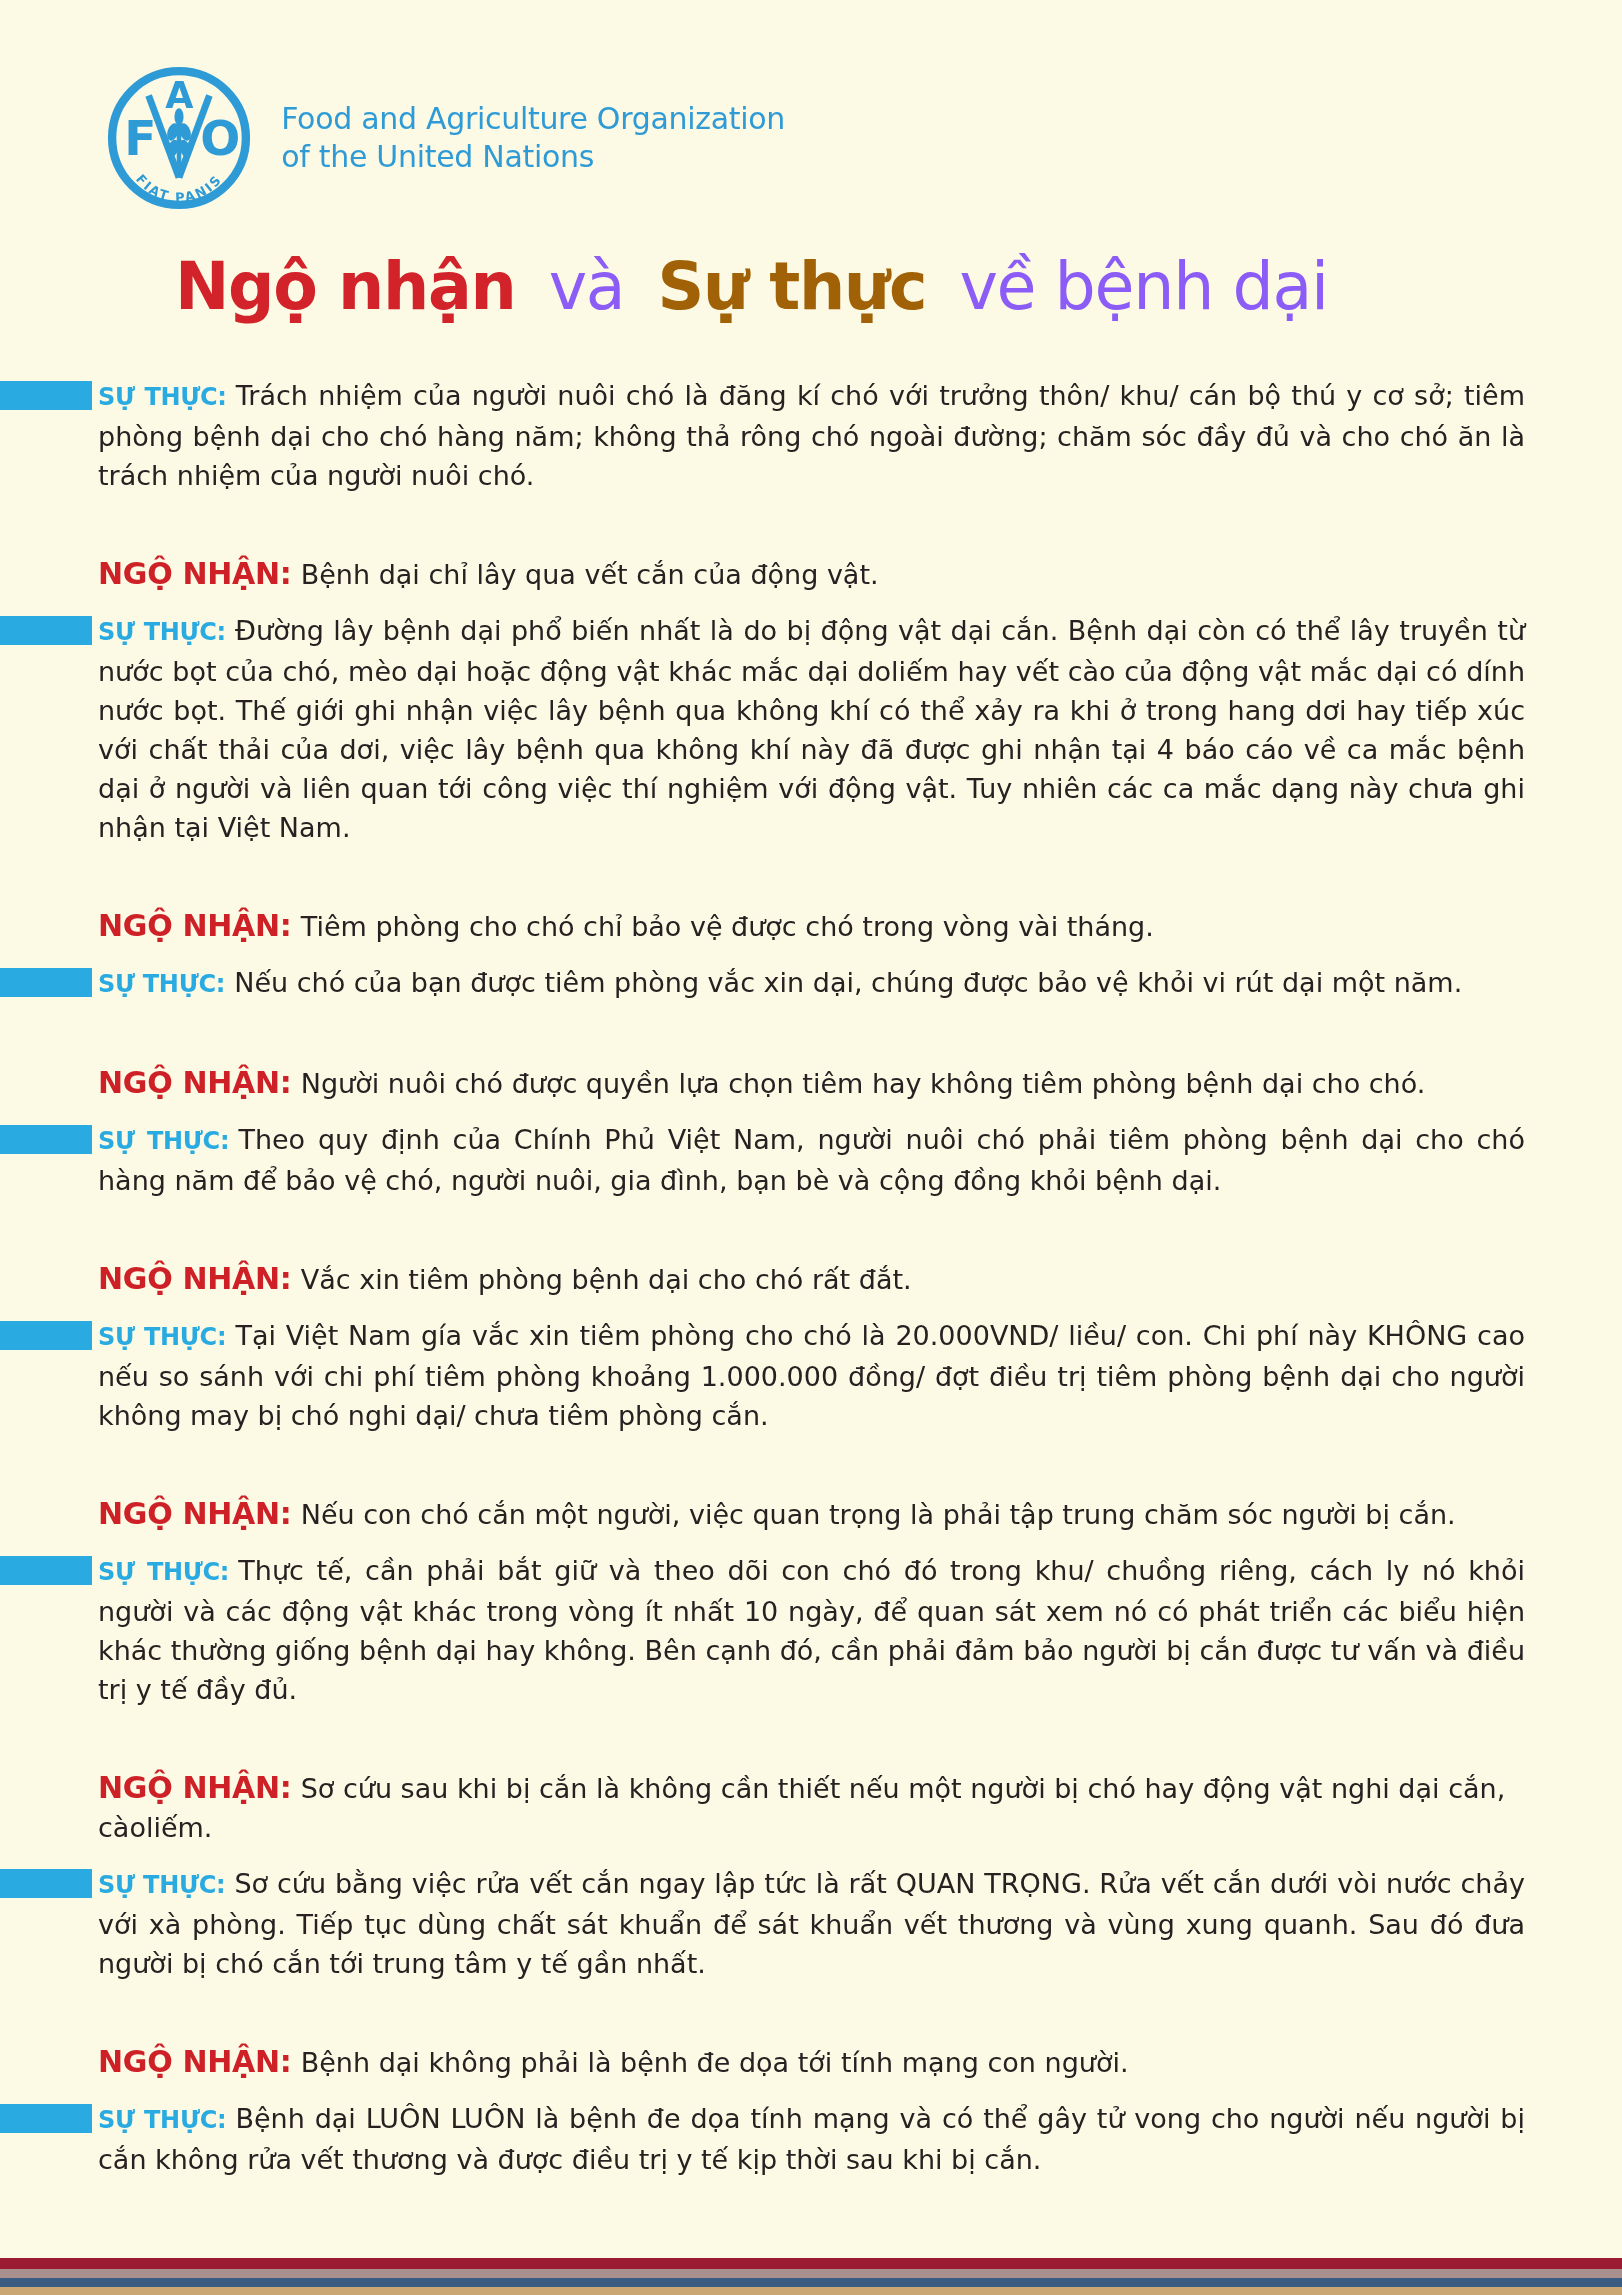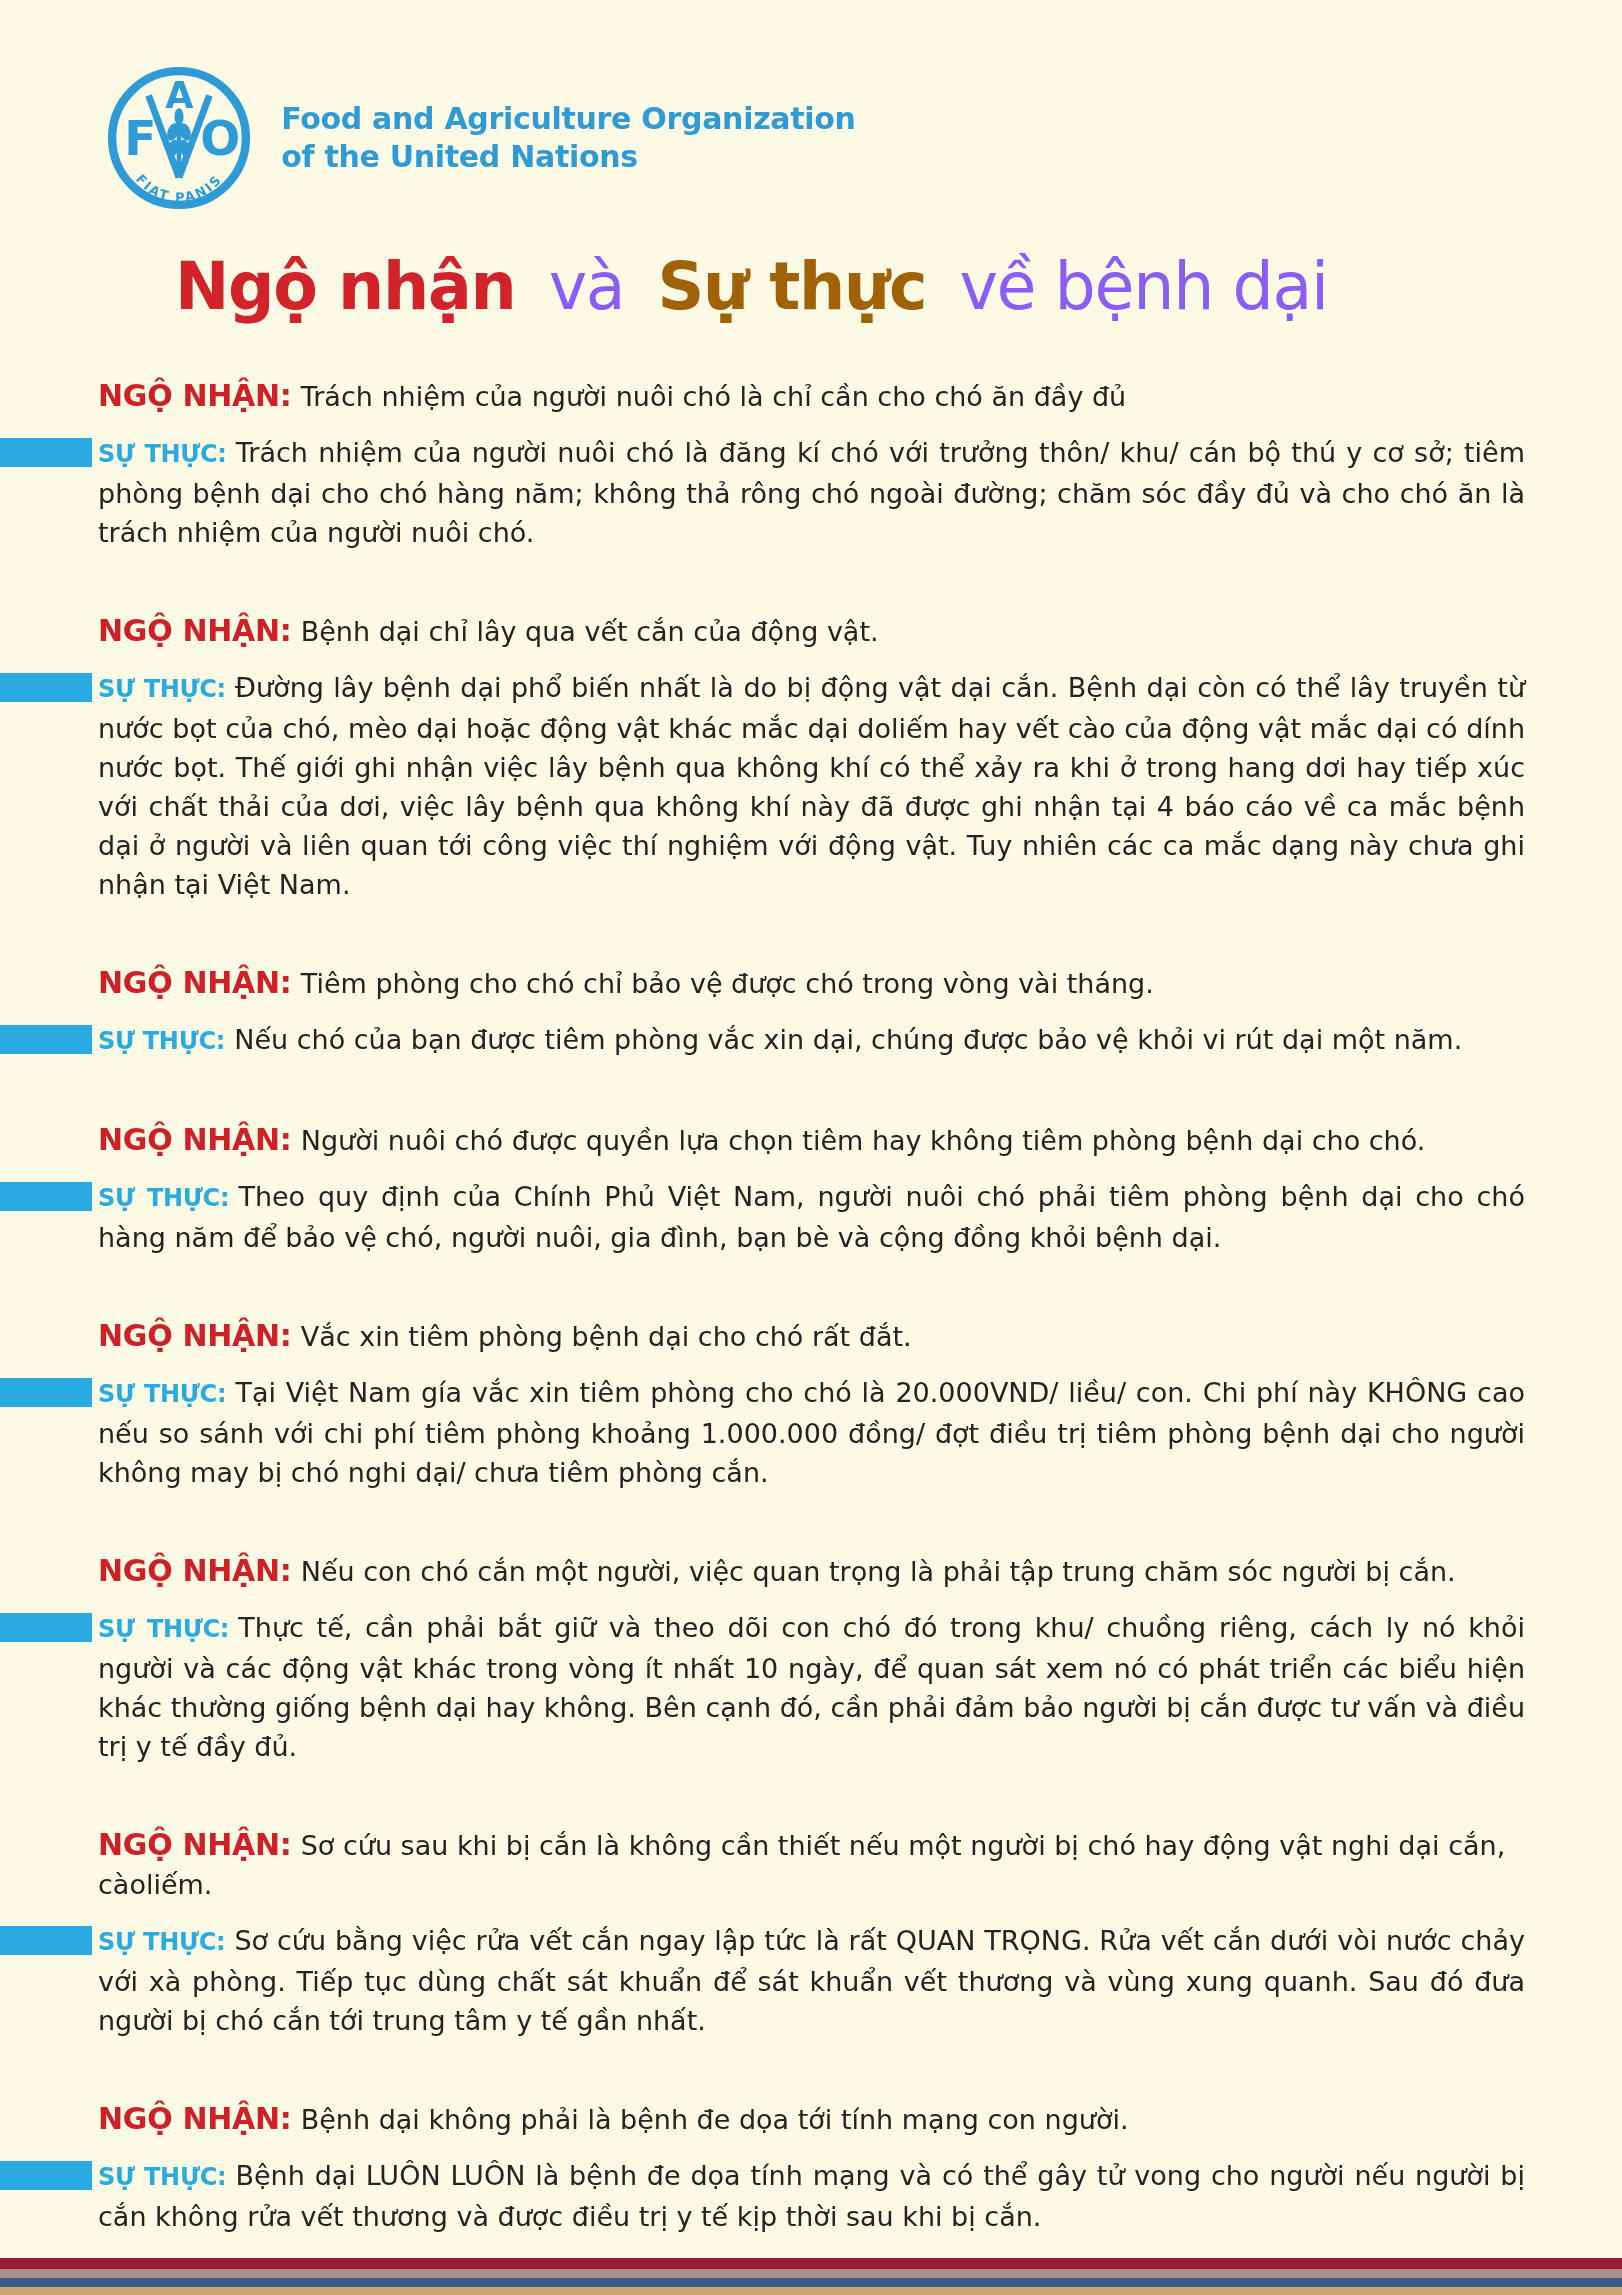--- a/index.html
+++ b/index.html
@@ -10,21 +10,21 @@
     color: #272122;
     position: relative;
     overflow: hidden;
   }
   .content { padding: 62px 98px 0 98px; }
 
   
   .brand { display: flex; align-items: center; gap: 26px; margin-left: 5.2px; }
   .fao-logo svg { width: 152px; height: 152px; display: block; }
   .org-name {
-    color: #2E9BD6; font-weight: bold;
+    color: #2E9BD6; font-weight: normal;
     font-size: 30px; line-height: 38px; letter-spacing: -0.3px;
   }
 
   
   .page-title {
     margin: 34px 0 0 77px;
     font-size: 65px; line-height: 77px;
     letter-spacing: -1.3px;
     white-space: nowrap;
   }
@@ -103,23 +103,20 @@
   <h1 class="page-title">
     <span class="t-myth">Ngộ nhận</span>
     <span class="t-plain t-mid">và</span>
     <span class="t-fact">Sự thực</span>
     <span class="t-plain t-end">về bệnh dại</span>
   </h1>
 
   <div class="sections">
 
     <section class="qa">
-      <p class="myth">
-        <span class="myth-label">NGỘ NHẬN:</span><span>Trách nhiệm của người nuôi chó là chỉ cần cho chó ăn đầy đủ</span>
-      </p>
       <div class="fact-row">
         <div class="blue-bar"></div>
         <p class="fact">
           <span class="fact-label">SỰ THỰC:</span><span>Trách nhiệm của người nuôi chó là đăng kí chó với trưởng thôn/ khu/ cán bộ thú y cơ sở; tiêm phòng bệnh dại cho chó hàng năm; không thả rông chó ngoài đường; chăm sóc đầy đủ và cho chó ăn là trách nhiệm của người nuôi chó.</span>
         </p>
       </div>
     </section>
 
     <section class="qa">
       <p class="myth">

